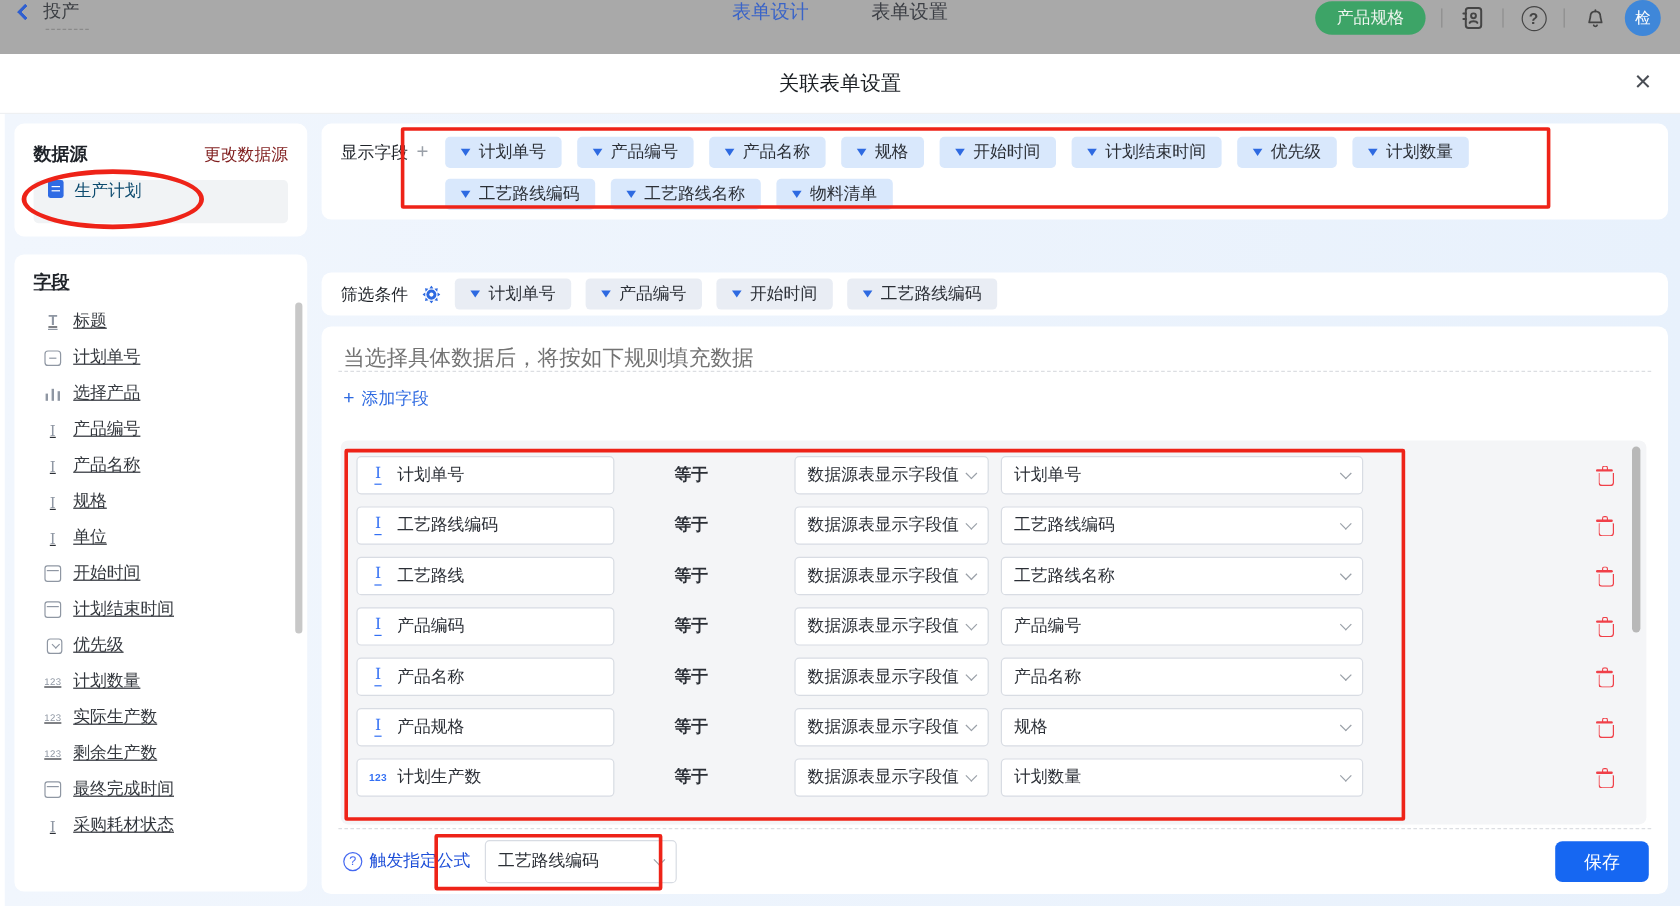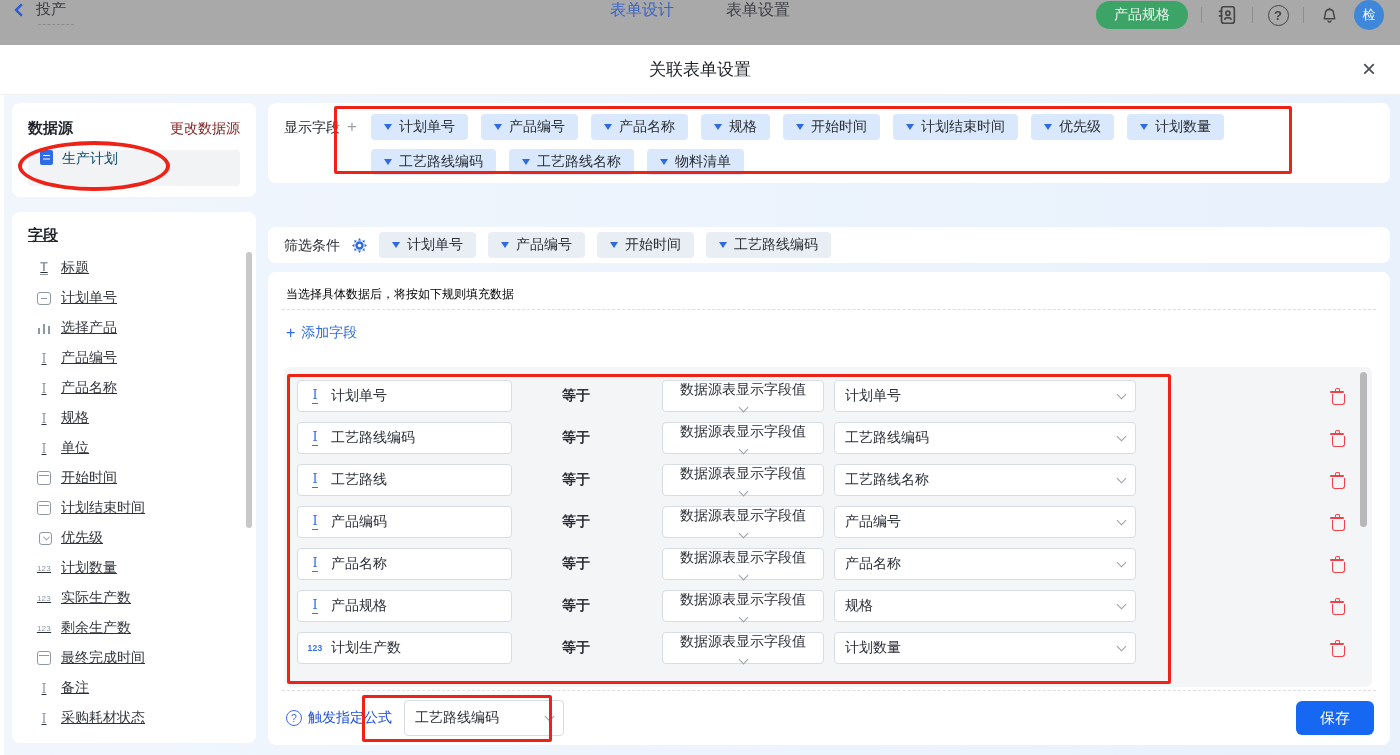--- a/index.html
+++ b/index.html
@@ -69,34 +69,34 @@
   .tag-gray { background:#e9edf4; }
   .caret { width:0; height:0; border-left:4.5px solid transparent; border-right:4.5px solid transparent; border-top:6px solid #2e6ae1; }
 
   .card-filter { left:264px; top:95px; width:1122px; height:30px; padding:0 16px; display:flex; align-items:center; }
   .placeholder { margin-left:26px; font-size:14px; color:#b9bdc5; }
 
   .card-sift { left:264px; top:132px; width:1122px; height:36px; padding:0 16px; display:flex; align-items:center; gap:12px; }
   .gear { display:flex; align-items:center; cursor:pointer; }
 
   .card-rules { left:264px; top:177px; width:1122px; height:473px; }
-  .hint { position:absolute; top:14px; left:18px; font-size:12px; color:#000000; }
+  .hint { position:absolute; top:14px; left:18px; font-size:18px; color:#737373; }
   .dashed { border-top:1px dashed #dcdee2; }
   .dashed1 { position:absolute; top:37px; left:14px; right:14px; }
   .add-field { position:absolute; top:52px; left:18px; font-size:14px; color:#2e6ae1; cursor:pointer; display:flex; align-items:center; gap:6px; }
   .add-field .plus { font-size:16px; }
   .rows-wrap { position:absolute; top:95px; left:16px; right:18px; height:320px; background:#f4f5f7; border-radius:6px; padding:13px 0 0 13px; display:flex; flex-direction:column; gap:10px; }
   .rule-row { height:32px; display:flex; align-items:center; }
   .field-box { width:215px; height:32px; background:#fff; border:1px solid #d8dce3; border-radius:4px; display:flex; align-items:center; gap:9px; padding:0 10px; font-size:14px; color:#2b2f36; cursor:pointer; }
   .fi { width:14px; display:flex; justify-content:center; color:#3370f4; flex:none; }
   .fi-text::before { content:"I"; font-family:"DejaVu Serif",serif; font-size:13px; border-bottom:1px solid #3370f4; line-height:1.1; }
   .fi-num::before { content:"123"; font-size:8.5px; font-weight:bold; letter-spacing:0.3px; }
   .op { margin-left:50px; width:44px; font-size:14px; font-weight:600; color:#2b2f36; }
   .sel { background:#fff; border:1px solid #d8dce3; border-radius:4px; height:32px; display:flex; align-items:center; justify-content:space-between; padding:0 10px; font-size:14px; color:#2b2f36; cursor:pointer; }
-  .sel-src { margin-left:56px; width:162px;flex-direction:column; }
+  .sel-src { margin-left:56px; width:162px; }
   .sel-val { margin-left:10px; width:302px; }
   .chev { width:7px; height:7px; border-right:1.5px solid #9aa0a8; border-bottom:1.5px solid #9aa0a8; transform:rotate(45deg); margin-top:-4px; flex:none; }
   .trash { position:relative; width:14px; height:16px; margin-left:auto; margin-right:28px; cursor:pointer; flex:none; }
   .trash .th { position:absolute; top:0; left:4.5px; width:5px; height:3.5px; border:1.5px solid #f04049; border-bottom:none; border-radius:2px 2px 0 0; }
   .trash::before { content:""; position:absolute; top:2.8px; left:0; width:14px; height:1.8px; background:#f04049; border-radius:1px; }
   .trash::after { content:""; position:absolute; top:6px; left:1.5px; width:11px; height:9.5px; border:1.6px solid #f04049; border-top:none; border-radius:0 0 3px 3px; }
   .rows-scrollbar { position:absolute; right:5px; top:5px; width:7px; height:155px; border-radius:4px; background:#b8b8b8; cursor:pointer; }
   .dashed2 { position:absolute; top:418px; left:14px; right:14px; }
   .footer-row { position:absolute; top:428px; left:18px; right:16px; height:36px; display:flex; align-items:center; }
   .help-mini { width:16px; height:16px; border:1.2px solid #4468f0; border-radius:50%; color:#4468f0; font-size:10.5px; display:flex; align-items:center; justify-content:center; flex:none; }
@@ -219,24 +219,20 @@
         <span class="si si-num"></span>
         <span>实际生产数</span>
       </div>
     <div class="field-item">
         <span class="si si-num"></span>
         <span>剩余生产数</span>
       </div>
     <div class="field-item">
         <span class="si si-date"></span>
         <span>最终完成时间</span>
-      </div>
-    <div class="field-item">
-        <span class="si si-text"></span>
-        <span>备注</span>
       </div>
     <div class="field-item">
         <span class="si si-text"></span>
         <span>采购耗材状态</span>
       </div>
     <div class="fields-scrollbar"></div>
   </div>
 
   <div class="card card-display">
     <span class="section-label">显示字段</span>

